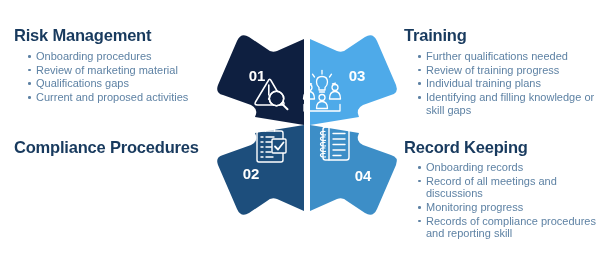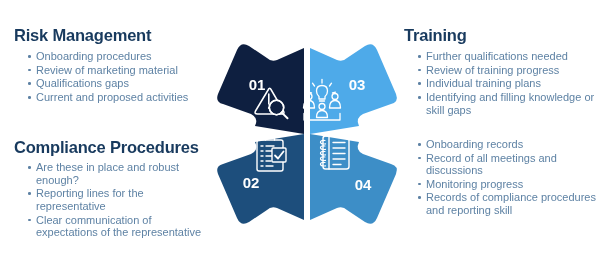--- a/index.html
+++ b/index.html
@@ -67,21 +67,21 @@
     width: 2.6px;
     height: 2.6px;
     border-radius: 50%;
     background: #5e82a4;
   }
 
   
   .graphic {
     position: absolute;
     left: 211px;
-    top: 38px;
+    top: 29px;
     width: 192px;
     height: 192px;
   }
   .graphic svg { display: block; }
 
   .seg-num {
     font-family: "Liberation Sans", sans-serif;
     font-size: 15px;
     font-weight: bold;
     fill: #ffffff;
@@ -97,38 +97,34 @@
     <ul class="bullets">
       <li>Onboarding procedures</li>
       <li>Review of marketing material</li>
       <li>Qualifications gaps</li>
       <li>Current and proposed activities</li>
     </ul>
   </div>
 
   <div class="block left block-bl">
     <div class="heading">Compliance Procedures</div>
-    <ul class="bullets">
-      <li>Are these in place and robust enough?</li>
-      <li>Reporting lines for the representative</li>
-      <li>Clear communication of expectations of the representative</li>
-    </ul>
   </div>
 
   <div class="block right block-tr">
     <div class="heading">Training</div>
     <ul class="bullets">
       <li>Further qualifications needed</li>
       <li>Review of training progress</li>
       <li>Individual training plans</li>
       <li>Identifying and filling knowledge or skill gaps</li>
     </ul>
   </div>
 
   <div class="block right block-br">
+    <div class="heading">Record Keeping</div>
     <ul class="bullets">
       <li>Onboarding records</li>
       <li>Record of all meetings and discussions</li>
       <li>Monitoring progress</li>
       <li>Records of compliance procedures and reporting skill</li>
     </ul>
   </div>
 
   <div class="graphic">
     <svg width="192" height="192" viewBox="0 0 192 192" xmlns="http://www.w3.org/2000/svg">

